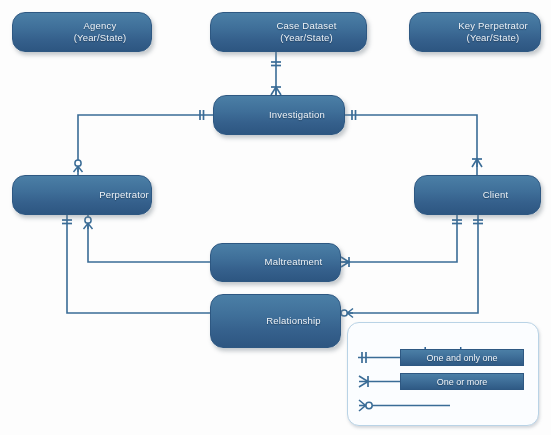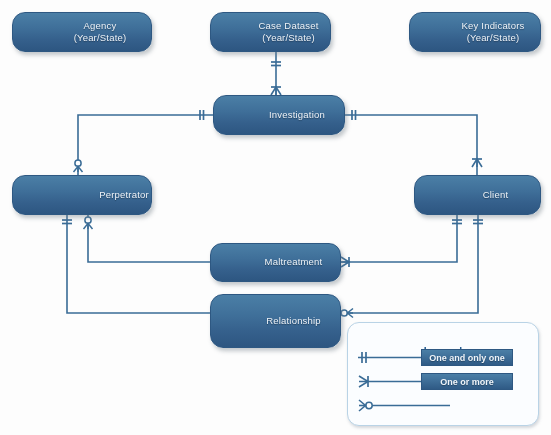--- a/index.html
+++ b/index.html
@@ -64,34 +64,33 @@
     letter-spacing: .2px;
   }
   .legend-row {
     position: absolute;
     left: 10px;
     right: 10px;
     height: 18px;
   }
   .legend-chip {
     position: absolute;
-    right: 15px;
+    right: 4px;
     top: 0;
-    width: 92px;
+    width: 124px;
     height: 17px;
     box-sizing: border-box;
     background: linear-gradient(to bottom, #4b7fa6 0%, #3f6f99 45%, #2f5a85 100%);
     border: 1px solid #2e5882;
     color: #f0f5fa;
     font-size: 9px;
     display: flex;
     align-items: center;
     justify-content: center;
     text-shadow: 0 1px 1px rgba(20,40,60,0.5);
-    font-weight: bold;
   }
   .legend-sym {
     position: absolute;
     left: 0;
     top: 0;
     width: 92px;
     height: 17px;
   }
 </style>
 </head>
@@ -180,29 +179,29 @@
     <use href="#sym-zom-h" x="0" y="0" transform="translate(341,313)"></use>
   </svg>
 
   <div id="entity-host">
       <div class="entity" style="left: 12px; top: 12px; width: 140px; height: 40px;">
         <div>
           <span class="lbl">Agency</span>
           <span class="lbl">(Year/State)</span>
         </div>
       </div>
-      <div class="entity" style="left: 210px; top: 12px; width: 121px; height: 40px;">
+      <div class="entity" style="left: 210px; top: 12px; width: 157px; height: 40px;">
         <div>
           <span class="lbl">Case Dataset</span>
           <span class="lbl">(Year/State)</span>
         </div>
       </div>
       <div class="entity" style="left: 409px; top: 12px; width: 132px; height: 40px;">
         <div>
-          <span class="lbl">Key Indicators</span>
+          <span class="lbl">Key Perpetrator</span>
           <span class="lbl">(Year/State)</span>
         </div>
       </div>
       <div class="entity" style="left: 213px; top: 95px; width: 132px; height: 40px;">
         <div>
           <span class="lbl">Investigation</span>
         </div>
       </div>
       <div class="entity" style="left: 12px; top: 175px; width: 140px; height: 40px; padding-left: 48px;">
         <div>

